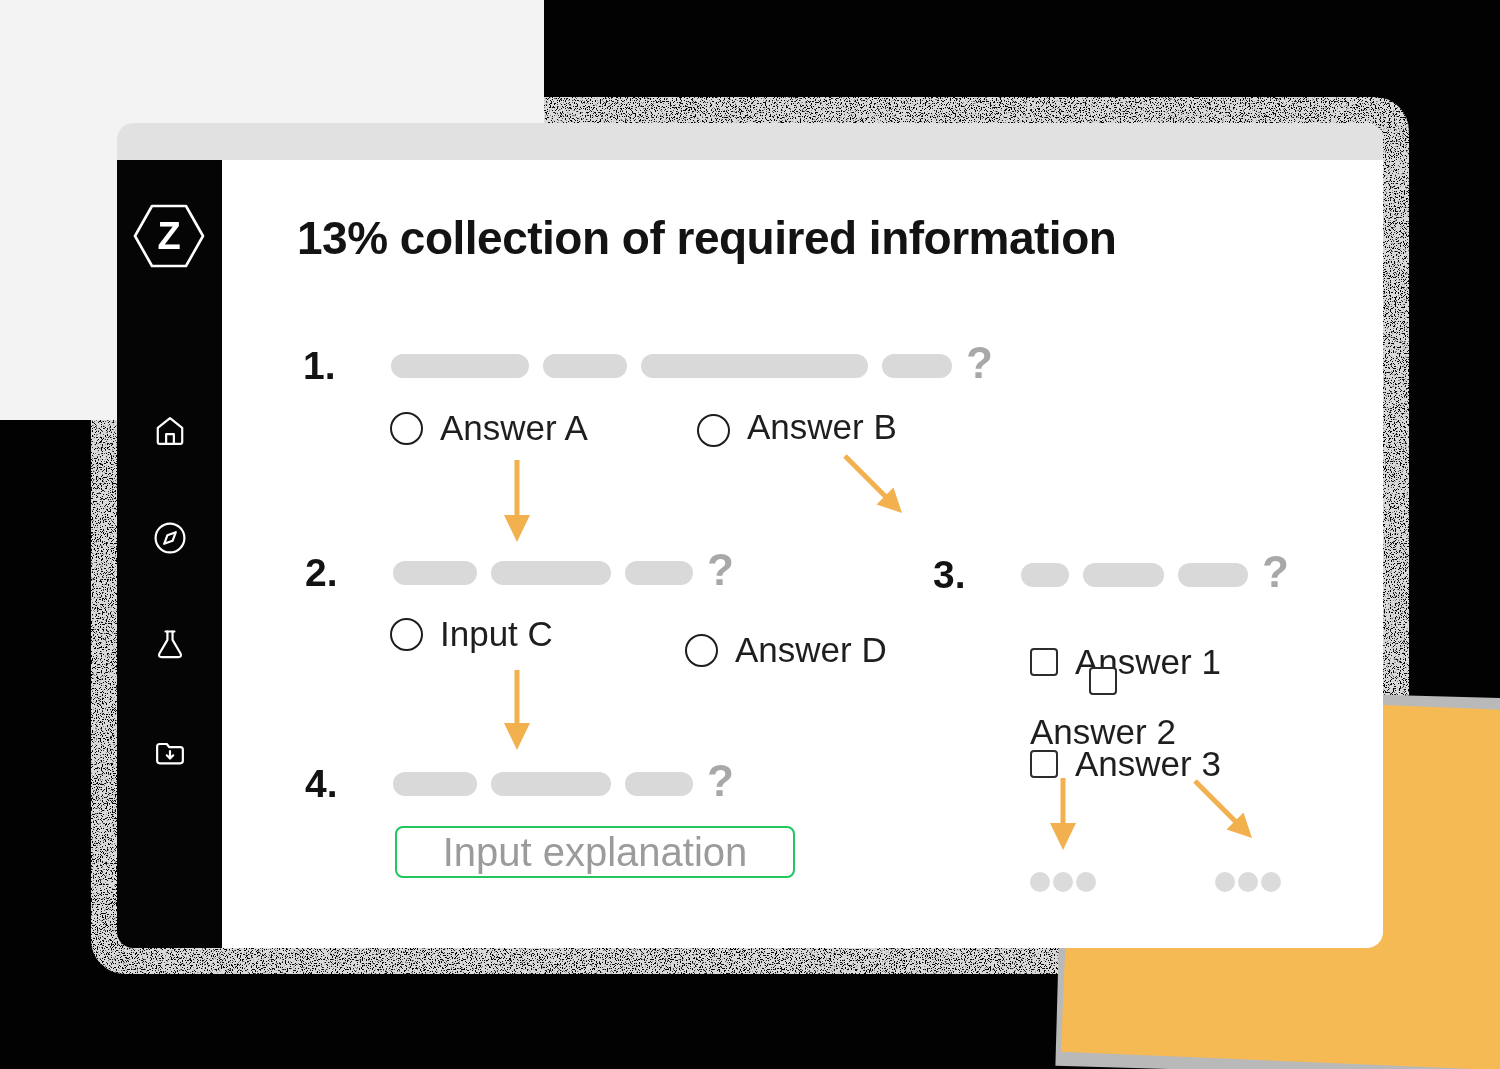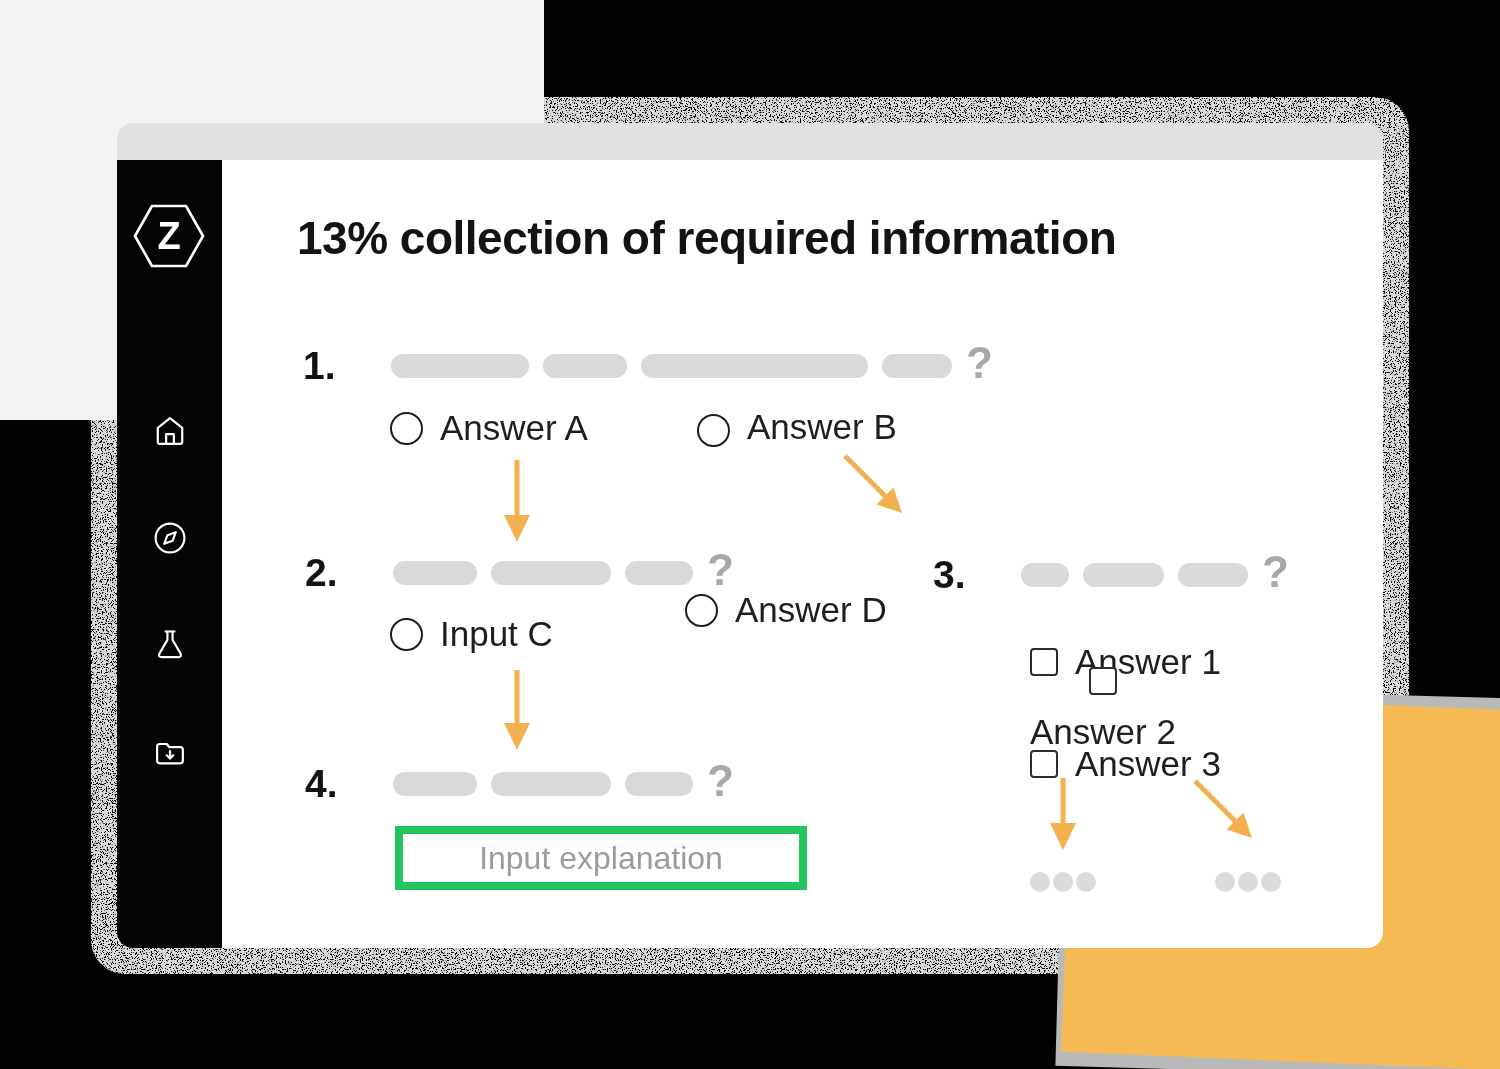--- a/index.html
+++ b/index.html
@@ -33,22 +33,22 @@
   .bars{display:flex;align-items:center;gap:14px;margin-left:32px;}
   .bar{height:24px;border-radius:12px;background:#d9d9d9;}
   .q-mark{font-size:44px;font-weight:700;color:#a8a8a8;margin-left:14px;transform:translateY(-3px);}
 
   .opt-row{position:absolute;display:flex;align-items:center;height:38px;gap:17px;}
   .radio{width:29px;height:29px;border:2px solid #1d1d1d;border-radius:50%;background:#fff;flex:none;cursor:pointer;}
   .checkbox{width:24px;height:24px;border:2px solid #2c2c2c;border-radius:4px;background:#fff;flex:none;cursor:pointer;}
   .opt-label{font-size:35px;color:#1e1e1e;white-space:nowrap;}
 
   .text-input{position:absolute;left:278px;top:703px;width:392px;height:46px;
-              border:8px solid #22c55e;border-radius:0;background:#fff;
-              font-family:"Liberation Sans",sans-serif;font-size:32px;color:#3a3a3a;
+              border:2px solid #22c55e;border-radius:8px;background:#fff;
+              font-family:"Liberation Sans",sans-serif;font-size:40px;color:#3a3a3a;
               text-align:center;outline:none;box-sizing:content-box;}
   .text-input::placeholder{color:#9b9b9b;opacity:1;}
 
   .arrow{position:absolute;}
   .dots{position:absolute;display:flex;gap:3px;}
   .dot{width:20px;height:20px;border-radius:50%;background:#dbdbdb;}
 </style>
 </head>
 <body>
 
@@ -142,21 +142,21 @@
         <span class="bar" style="width:84px"></span>
         <span class="bar" style="width:120px"></span>
         <span class="bar" style="width:68px"></span>
       </span>
       <span class="q-mark">?</span>
     </div>
     <div class="opt-row" style="left:273px;top:492px;">
       <span class="radio"></span>
       <span class="opt-label">Input C</span>
     </div>
-    <div class="opt-row" style="left:568px;top:468px;">
+    <div class="opt-row" style="left:568px;top:508px;">
       <span class="radio"></span>
       <span class="opt-label">Answer D</span>
     </div>
 
     <svg class="arrow" style="left:385px;top:545px;" width="30" height="84">
       <line x1="15" y1="2" x2="15" y2="58" stroke="#F2B14E" stroke-width="5"></line>
       <polygon points="2,55 28,55 15,82" fill="#F2B14E"></polygon>
     </svg>
 
     <div class="q-row" style="left:816px;top:428px;">

